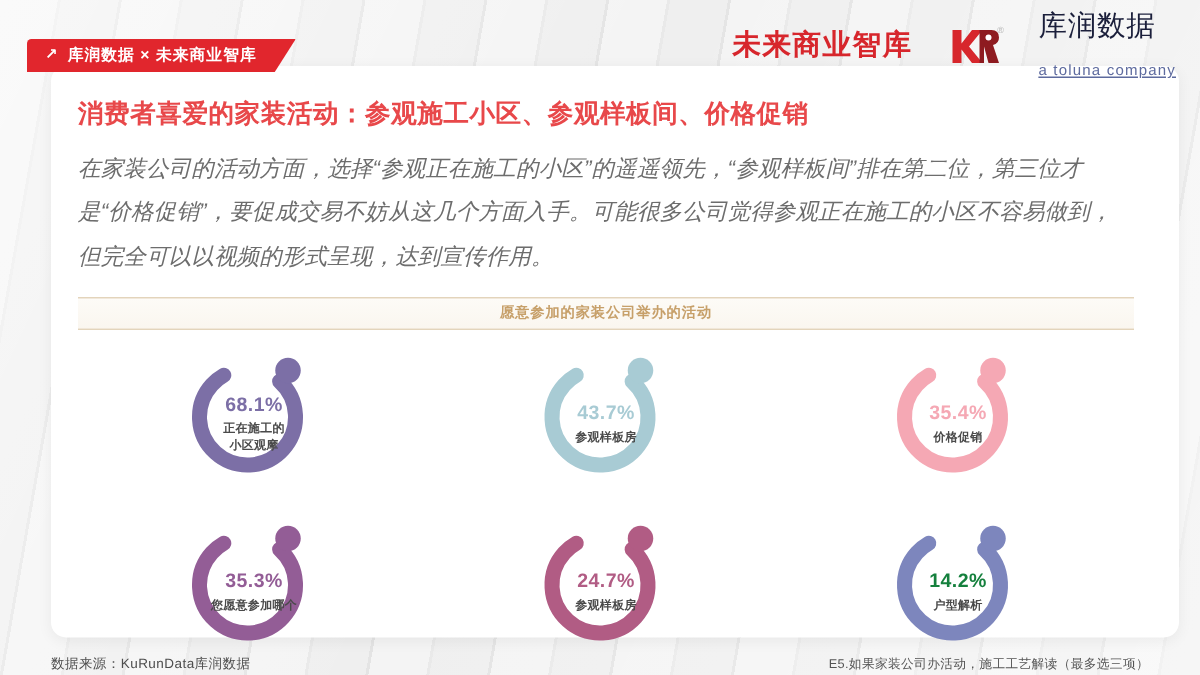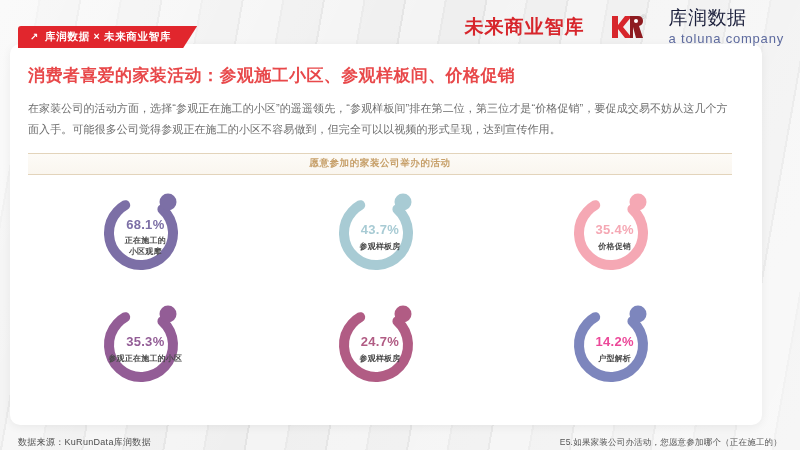--- a/index.html
+++ b/index.html
@@ -48,63 +48,65 @@
   #reg-mark {
     position: absolute; top: 1px; right: -2px;
     font-size: 6px; color: #b7b7b7;
   }
   #brand-right { line-height: 1; }
   #brand-cn {
     font-size: 19px; font-weight: normal; color: #1b1f3b;
     letter-spacing: .5px;
   }
   #brand-en {
-    font-size: 13px; color: #5d6a9e; letter-spacing: .8px;
-    margin-top: 5px;
+    font-size: 10px; color: #5d6a9e; letter-spacing: .8px;
+    margin-top: 16px;
+    text-decoration: underline;
   }
 
   
   #ribbon {
     position: absolute; left: 18px; top: 26px;
     height: 22px; padding: 0 26px 0 12px;
     background: #e1262d;
     color: #fff;
     display: flex; align-items: center; gap: 6px;
     font-size: 10.5px; font-weight: bold; letter-spacing: .7px;
     border-radius: 3px 0 0 0;
     clip-path: polygon(0 0, 100% 0, calc(100% - 14px) 100%, 0 100%);
     z-index: 5;
   }
   #ribbon-arrow { font-size: 10px; display: inline-block; transform: translateY(-1px); }
 
   
   #card {
     position: absolute;
-    left: 10px; top: 44px; width: 752px; height: 381px;
+    left: 34px; top: 44px; width: 752px; height: 381px;
     background: #fff;
     border-radius: 10px;
     z-index: 4;
     box-shadow: 0 2px 10px rgba(0,0,0,.06);
     padding: 16px 30px 0 18px;
   }
 
   #page-title {
     color: #e8484a;
     font-size: 17px; font-weight: bold;
     letter-spacing: .4px;
     margin-top: 4px;
   }
 
   #body-text {
     margin-top: 11px;
     color: #6d6d6d;
-    font-size: 11px;
+    font-size: 15px;
     line-height: 1.95;
     letter-spacing: .1px;
     max-width: 700px;
+    font-style: italic;
   }
 
   
   #chart-panel { margin-top: 12px; }
   #chart-title-bar {
     border-top: 1px solid #e3d4bb;
     border-bottom: 1px solid #e3d4bb;
     background: linear-gradient(180deg,#fdfbf7,#faf6ef);
     height: 22px;
     display: flex; align-items: center; justify-content: center;
@@ -138,21 +140,21 @@
   .donut-name {
     font-size: 8px; color: #4a4a4a; font-weight: bold;
     margin-top: 3px; letter-spacing: .2px;
   }
 
   
   #footer {
     position: absolute; left: 0; right: 0; bottom: 0; height: 15px;
     z-index: 6;
     display: flex; align-items: center; justify-content: space-between;
-    padding: 0 18px;
+    padding: 0 34px;
   }
   #footer-source {
     font-size: 9px; color: #4d4d4d; letter-spacing: .3px;
   }
   #footer-question {
     font-size: 8.5px; color: #555; letter-spacing: .2px;
   }
 </style>
 </head>
 <body>
@@ -223,44 +225,44 @@
             <div class="donut-name">价格促销</div>
           </div>
         </div>
         <div class="donut-cell">
           <svg class="donut-svg" width="118" height="112" viewBox="0 0 118 112">
             <circle cx="55" cy="52" r="32" fill="none" stroke="#935d96" stroke-width="10" stroke-linecap="round" stroke-dasharray="160.85 40.21" transform="rotate(-48 55 52)"></circle>
             <circle cx="82" cy="21" r="8.5" fill="#935d96"></circle>
           </svg>
           <div class="donut-label">
             <div class="donut-pct" style="color: rgb(147, 93, 150);">35.3%</div>
-            <div class="donut-name">参观正在施工的小区</div>
+            <div class="donut-name">您愿意参加哪个</div>
           </div>
         </div>
         <div class="donut-cell">
           <svg class="donut-svg" width="118" height="112" viewBox="0 0 118 112">
             <circle cx="55" cy="52" r="32" fill="none" stroke="#b15c84" stroke-width="10" stroke-linecap="round" stroke-dasharray="160.85 40.21" transform="rotate(-48 55 52)"></circle>
             <circle cx="82" cy="21" r="8.5" fill="#b15c84"></circle>
           </svg>
           <div class="donut-label">
             <div class="donut-pct" style="color: rgb(177, 92, 132);">24.7%</div>
             <div class="donut-name">参观样板房</div>
           </div>
         </div>
         <div class="donut-cell">
           <svg class="donut-svg" width="118" height="112" viewBox="0 0 118 112">
             <circle cx="55" cy="52" r="32" fill="none" stroke="#7d86bd" stroke-width="10" stroke-linecap="round" stroke-dasharray="160.85 40.21" transform="rotate(-48 55 52)"></circle>
             <circle cx="82" cy="21" r="8.5" fill="#7d86bd"></circle>
           </svg>
           <div class="donut-label">
-            <div class="donut-pct" style="color: #ec4899;">14.2%</div>
+            <div class="donut-pct" style="color: #15803d;">14.2%</div>
             <div class="donut-name">户型解析</div>
           </div>
         </div>
       </div>
   </div>
 
 </div>
 
 <div id="footer">
   <div id="footer-source">数据来源：KuRunData库润数据</div>
-  <div id="footer-question">E5.如果家装公司办活动，您愿意参加哪个（正在施工的）</div>
+  <div id="footer-question">E5.如果家装公司办活动，施工工艺解读（最多选三项）</div>
 </div>
 
 </body></html>

